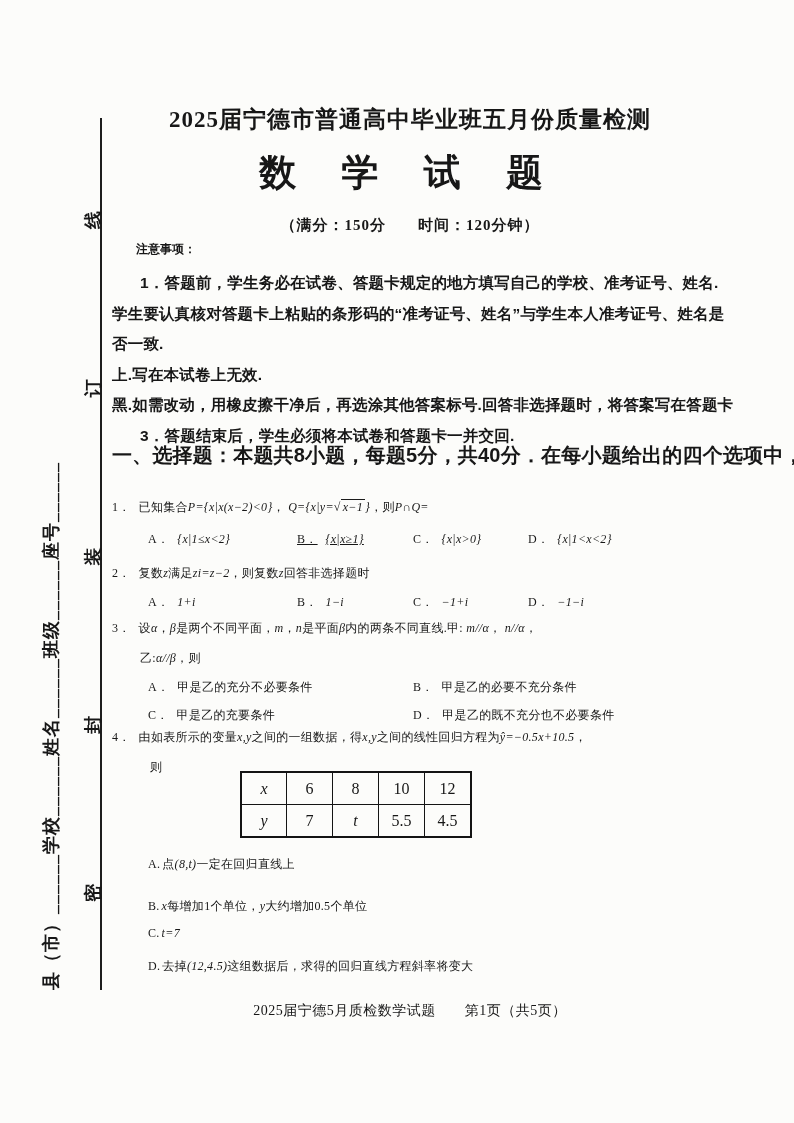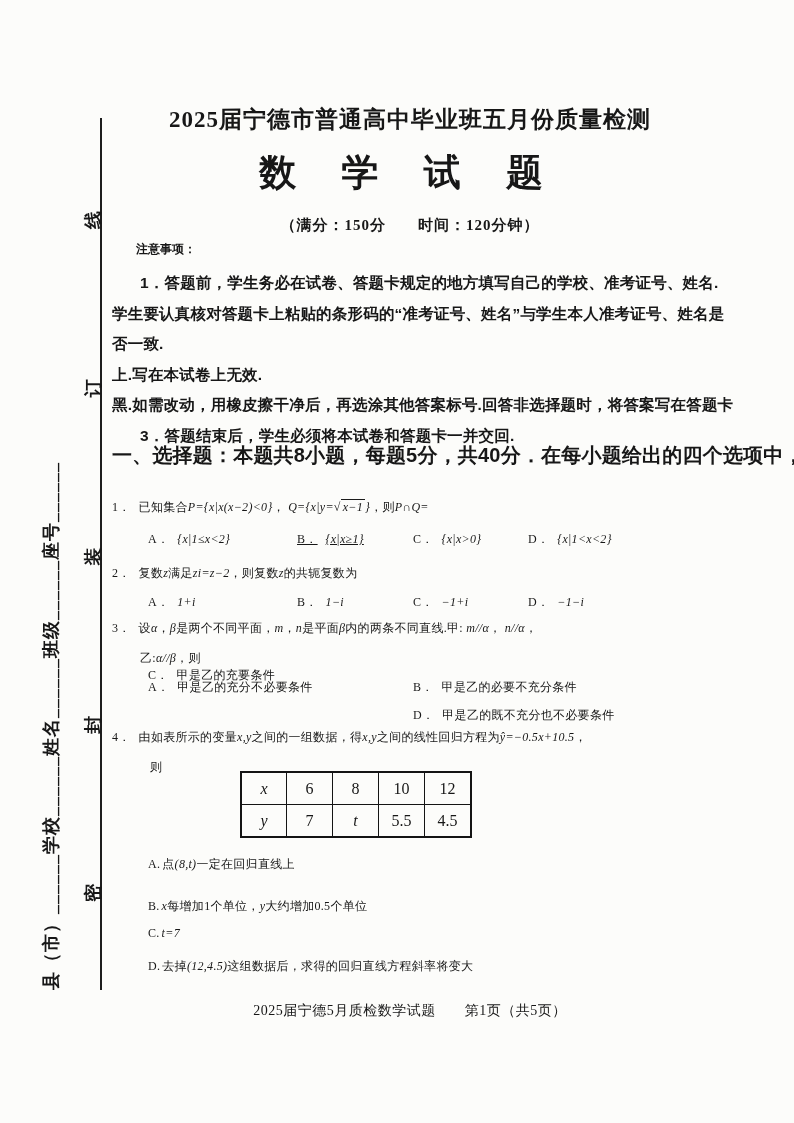--- a/index.html
+++ b/index.html
@@ -98,39 +98,39 @@
   <span class="qnum">1．</span><span><span>已知集合</span><i>P={x|x(x−2)&lt;0}</i><span>， </span><i>Q={x|y=</i><i>√</i><i class="vinc">x−1</i><i>}</i><span>，则</span><i>P∩Q=</i></span>
 </div>
 <div>
   <span class="abs stem optA" style="top:531px;"><span class="opt-label">A．</span><i>{x|1≤x&lt;2}</i></span>
   <span class="abs stem optB" style="top:531px;text-decoration:underline;"><span class="opt-label">B．</span><i>{x|x≥1}</i></span>
   <span class="abs stem optC" style="top:531px;"><span class="opt-label">C．</span><i>{x|x&gt;0}</i></span>
   <span class="abs stem optD" style="top:531px;"><span class="opt-label">D．</span><i>{x|1&lt;x&lt;2}</i></span>
 </div>
 
 <div class="abs stem" style="left:112px;top:565px;">
-  <span class="qnum">2．</span><span><span>复数</span><i>z</i><span>满足</span><i>zi=z−2</i><span>，则复数</span><i>z</i><span>的共轭复数为</span></span>
+  <span class="qnum">2．</span><span><span>复数</span><i>z</i><span>满足</span><i>zi=z−2</i><span>，则复数</span><i>z</i><span>回答非选择题时</span></span>
 </div>
 <div>
   <span class="abs stem optA" style="top:594px;"><span class="opt-label">A．</span><i>1+i</i></span>
   <span class="abs stem optB" style="top:594px;"><span class="opt-label">B．</span><i>1−i</i></span>
   <span class="abs stem optC" style="top:594px;"><span class="opt-label">C．</span><i>−1+i</i></span>
   <span class="abs stem optD" style="top:594px;"><span class="opt-label">D．</span><i>−1−i</i></span>
 </div>
 
 <div class="abs stem" style="left:112px;top:620px;">
   <span class="qnum">3．</span><span><span>设</span><i>α</i><span>，</span><i>β</i><span>是两个不同平面，</span><i>m</i><span>，</span><i>n</i><span>是平面</span><i>β</i><span>内的两条不同直线.甲: </span><i>m//α</i><span>， </span><i>n//α</i><span>，</span></span>
 </div>
 <div class="abs stem" style="left:140px;top:650px;">
   <span><span>乙:</span><i>α//β</i><span>，则</span></span>
 </div>
 <div>
   <span class="abs stem opt3-l" style="top:679px;"><span class="opt-label">A．</span><span>甲是乙的充分不必要条件</span></span>
   <span class="abs stem opt3-r" style="top:679px;"><span class="opt-label">B．</span><span>甲是乙的必要不充分条件</span></span>
-  <span class="abs stem opt3-l" style="top:667px;"><span class="opt-label">C．</span><span>甲是乙的充要条件</span></span>
+  <span class="abs stem opt3-l" style="top:707px;"><span class="opt-label">C．</span><span>甲是乙的充要条件</span></span>
   <span class="abs stem opt3-r" style="top:707px;"><span class="opt-label">D．</span><span>甲是乙的既不充分也不必要条件</span></span>
 </div>
 
 <div class="abs stem" style="left:112px;top:729px;">
   <span class="qnum">4．</span><span><span>由如表所示的变量</span><i>x,y</i><span>之间的一组数据，得</span><i>x,y</i><span>之间的线性回归方程为</span><i>ŷ=−0.5x+10.5</i><span>，</span></span>
 </div>
 <div class="abs stem" style="left:150px;top:759px;">则</div>
 
 <table class="dtable">
   <tbody>

